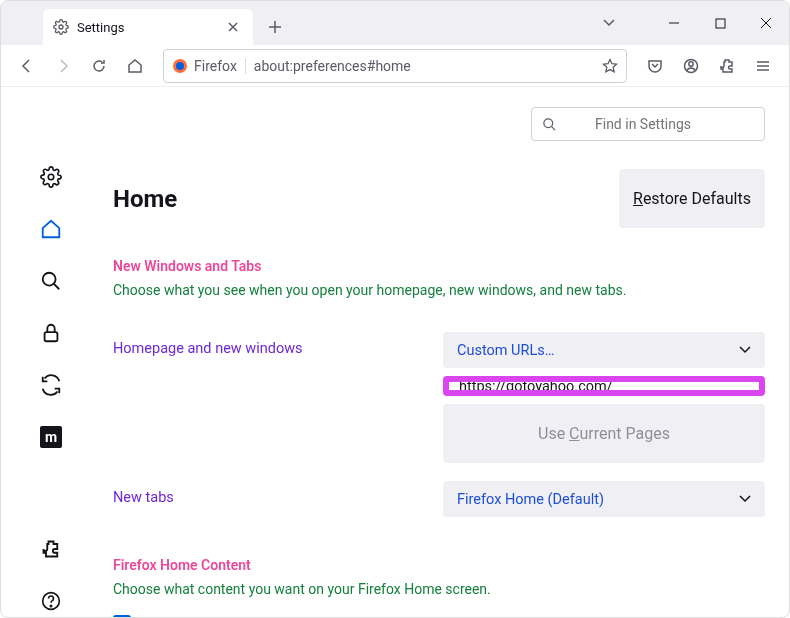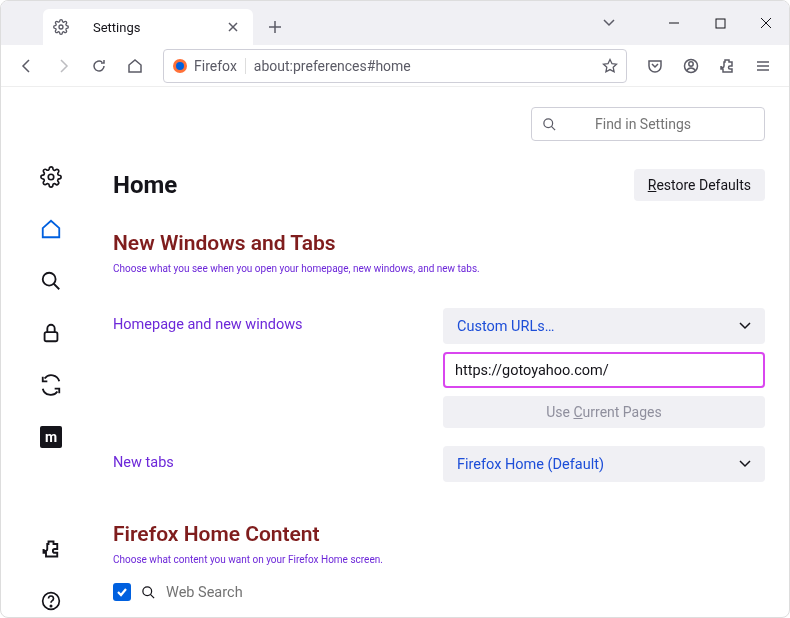--- a/index.html
+++ b/index.html
@@ -1,20 +1,20 @@
 <!DOCTYPE html>
 <html><head>
 <meta charset="utf-8">
 <style>
 * { box-sizing: border-box; margin: 0; padding: 0; font-family: -apple-system, BlinkMacSystemFont, "Segoe UI", Roboto, sans-serif; }
 body { width: 790px; height: 618px; background: #fff; overflow: hidden; border: 1px solid #ddd; border-radius: 8px; position: relative; }
 
 
 .tabbar { height: 44px; background: #f0f0f4; display: flex; align-items: flex-end; padding-left: 42px; position: relative; }
-.tab { height: 36px; background: #fff; border-radius: 6px 6px 0 0; display: flex; align-items: center; padding: 0 10px; width: 210px; gap: 24px; font-size: 13px; color: #15141a; }
+.tab { height: 36px; background: #fff; border-radius: 6px 6px 0 0; display: flex; align-items: center; padding: 0 10px; width: 210px; gap: 8px; font-size: 13px; color: #15141a; }
 .tab .icon { width: 16px; height: 16px; display: flex; align-items: center; justify-content: center; }
 .tab .close { margin-left: auto; width: 20px; height: 20px; display: flex; align-items: center; justify-content: center; cursor: pointer; }
 .newtab { width: 32px; height: 32px; display: flex; align-items: center; justify-content: center; margin-left: 6px; margin-bottom: 2px; cursor: pointer; }
 .winctrls { position: absolute; right: 0; top: 0; display: flex; height: 44px; align-items: center; }
 .winctrls > div { width: 46px; height: 44px; display: flex; align-items: center; justify-content: center; cursor: pointer; }
 .tabdrop { position: absolute; right: 160px; top: 0; width: 40px; height: 44px; display: flex; align-items: center; justify-content: center; cursor: pointer; }
 
 
 .navbar { height: 42px; display: flex; align-items: center; padding: 0 10px; gap: 4px; border-bottom: 1px solid #eee; }
 .navbtn { width: 32px; height: 32px; display: flex; align-items: center; justify-content: center; border-radius: 4px; cursor: pointer; }
@@ -30,31 +30,31 @@
 .sidebar .sbitem.active { color: #0060df; }
 .sidebar .spacer { flex: 1; }
 
 .main { flex: 1; padding: 20px 24px 0 12px; overflow: auto; }
 .searchwrap { display: flex; justify-content: flex-end; margin-bottom: 28px; }
 .searchbox { width: 234px; height: 34px; border: 1px solid #cfcfd8; border-radius: 4px; display: flex; align-items: center; padding: 0 10px; gap: 8px; color: #5b5b66; font-size: 14px; }
 .searchbox input { border: none; outline: none; flex: 1; font-size: 14px; color: #15141a; background: transparent; margin-left: 30px; }
 
 .pagehead { display: flex; align-items: center; justify-content: space-between; margin-bottom: 30px; }
 .pagehead h1 { font-size: 24px; font-weight: 700; color: #15141a; }
-.btn { background: #f0f0f4; border: none; border-radius: 4px; padding: 8px 14px; font-size: 14px; color: #15141a; cursor: pointer; }
+.btn { background: #f0f0f4; border: none; border-radius: 4px; padding: 20px 14px; font-size: 16px; color: #15141a; cursor: pointer; }
 .btn.disabled { color: #8f8f9d; }
 
-.section h2 { font-size: 21px; font-weight: 600; color: #7f1d1d; margin-bottom: 8px; }
-.section .desc { font-size: 10px; color: #6d28d9; margin-bottom: 34px; }
+.section h2 { font-size: 14px; font-weight: 600; color: #ec4899; margin-bottom: 8px; }
+.section .desc { font-size: 14px; color: #15803d; margin-bottom: 34px; }
 
 .row { display: flex; align-items: flex-start; margin-bottom: 18px; }
 .row .label { width: 330px; font-size: 14.5px; color: #6d28d9; padding-top: 8px; }
 .row .ctrls { flex: 1; display: flex; flex-direction: column; gap: 8px; }
 .select { background: #f0f0f4; border: none; border-radius: 4px; height: 36px; display: flex; align-items: center; justify-content: space-between; padding: 0 14px; font-size: 14.5px; color: #1d4ed8; cursor: pointer; }
-.textin { height: 36px; border: 2px solid #d946ef; border-radius: 4px; padding: 0 10px; font-size: 14.5px; color: #15141a; outline: none; width: 100%; }
+.textin { height: 20px; border: 6px solid #d946ef; border-radius: 4px; padding: 0 10px; font-size: 14.5px; color: #15141a; outline: none; width: 100%; }
 .btnrow { display: flex; gap: 8px; }
 .btnrow .btn { flex: 1; text-align: center; white-space: nowrap; overflow: hidden; text-overflow: ellipsis; }
 
 .section2 { margin-top: 40px; }
 .checkboxrow { display: flex; align-items: center; gap: 10px; margin-top: 18px; font-size: 14.5px; color: #737373; }
 .cb { width: 18px; height: 18px; border-radius: 3px; background: #0060df; display: flex; align-items: center; justify-content: center; cursor: pointer; }
 
 svg { display: block; }
 .und { text-decoration: underline; }
 </style>

